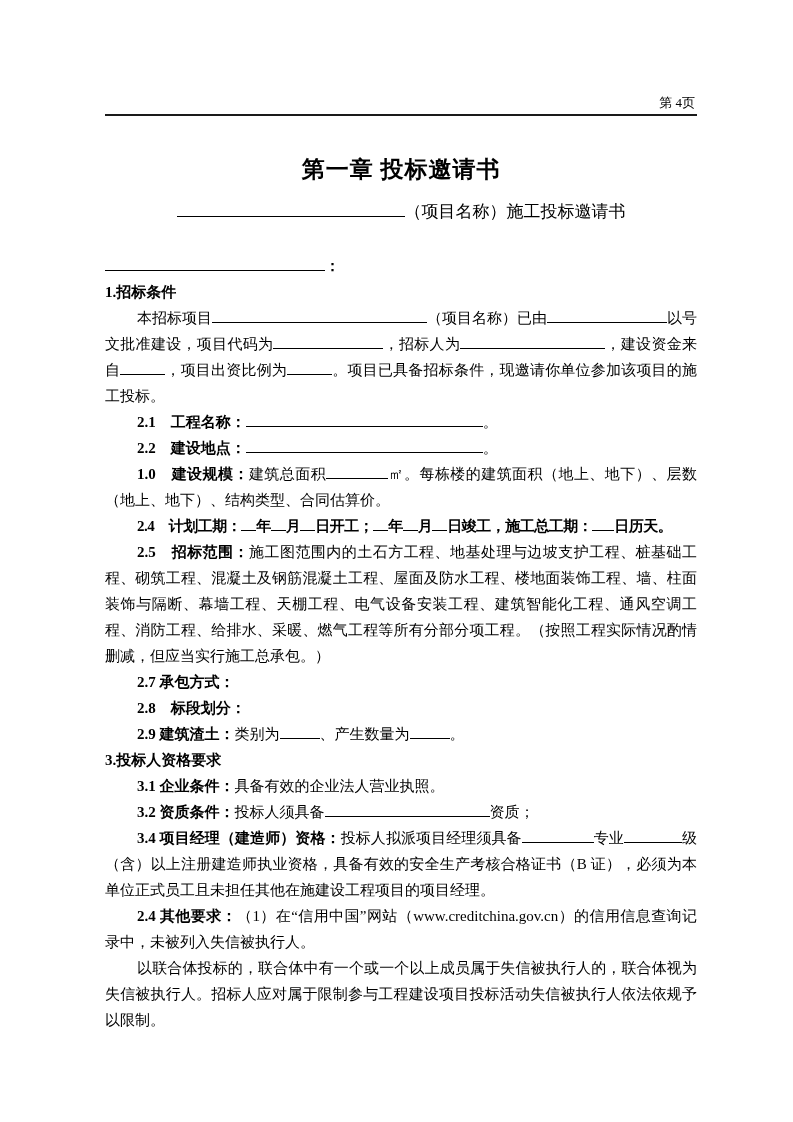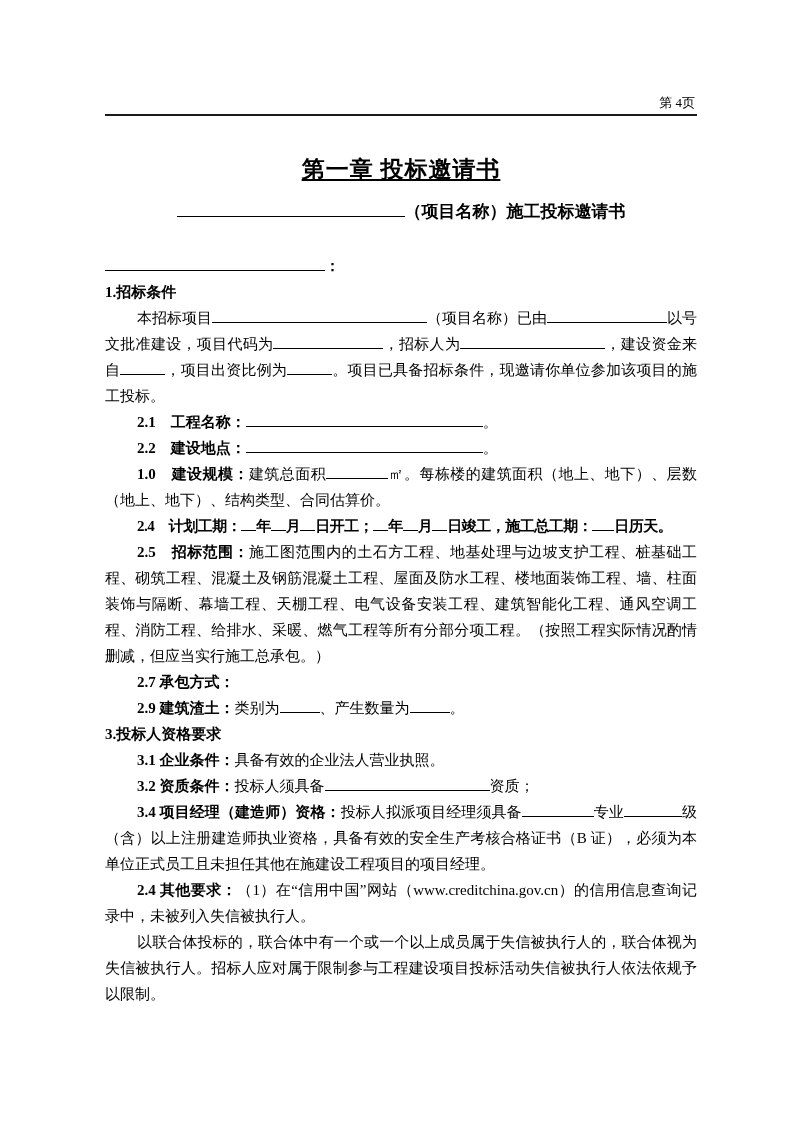--- a/index.html
+++ b/index.html
@@ -5,23 +5,23 @@
   html,body{margin:0;padding:0;background:#fff;}
   .page{
     width:793px;height:1122px;box-sizing:border-box;
     background:#fff;color:#000;position:relative;overflow:hidden;
     font-family:"Liberation Serif","DejaVu Serif",serif;
     padding:58px 96px 0 105px;
     margin-top:36px;
   }
   .page-num{text-align:right;font-size:13px;line-height:17px;padding-bottom:3px;padding-right:2px;}
   .header-rule{height:0;border-bottom:2.5px solid #1a1a1a;}
-  .doc-title{margin:38px 0 0 0;text-align:center;font-size:23px;font-weight:bold;letter-spacing:1px;text-decoration:underline;}
+  .doc-title{margin:38px 0 0 0;text-align:center;font-size:23px;font-weight:bold;letter-spacing:1px;}
   .subtitle{margin-top:15px;text-align:center;font-size:17px;white-space:nowrap;}
-  .subtitle .subtitle-text{font-weight:bold;text-align:center;}
+  .subtitle .subtitle-text{font-weight:normal;text-align:center;}
   .doc-body{margin-top:30px;font-size:15px;line-height:26px;}
   p.para{margin:0;}
   .indent{text-indent:32px;}
   .indent3{text-indent:48px;}
   .justify{text-align:justify;}
   .h1{font-weight:bold;}
   .tight{letter-spacing:-0.5px;}
   .b{font-weight:bold;}
   .blank{display:inline-block;border-bottom:1px solid #000;height:15px;vertical-align:baseline;}
 </style>
@@ -43,20 +43,21 @@
   <main class="doc-body">
       <p class="para"><span class="blank" style="width: 220px;"></span><span class="b">：</span></p>
       <p class="para h1"><span class="b">1.招标条件</span></p>
       <p class="para indent justify"><span>本招标项目</span><span class="blank" style="width: 215px;"></span><span>（项目名称）已由</span><span class="blank" style="width: 120px;"></span><span>以号文批准建设，项目代码为</span><span class="blank" style="width: 110px;"></span><span>，招标人为</span><span class="blank" style="width: 145px;"></span><span>，建设资金来自</span><span class="blank" style="width: 45px;"></span><span>，项目出资比例为</span><span class="blank" style="width: 45px;"></span><span>。项目已具备招标条件，现邀请你单位参加该项目的施工投标。</span></p>
       <p class="para indent"><span class="b">2.1　工程名称：</span><span class="blank" style="width: 237px;"></span><span>。</span></p>
       <p class="para indent"><span class="b">2.2　建设地点：</span><span class="blank" style="width: 237px;"></span><span>。</span></p>
       <p class="para indent justify"><span class="b">1.0　建设规模：</span><span>建筑总面积</span><span class="blank" style="width: 62px;"></span><span>㎡。每栋楼的建筑面积（地上、地下）、层数（地上、地下）、结构类型、合同估算价。</span></p>
       <p class="para indent tight"><span class="b">2.4　计划工期：</span><span class="blank" style="width: 15px;"></span><span class="b">年</span><span class="blank" style="width: 15px;"></span><span class="b">月</span><span class="blank" style="width: 15px;"></span><span class="b">日开工；</span><span class="blank" style="width: 15px;"></span><span class="b">年</span><span class="blank" style="width: 15px;"></span><span class="b">月</span><span class="blank" style="width: 15px;"></span><span class="b">日竣工，施工总工期：</span><span class="blank" style="width: 22px;"></span><span class="b">日历天。</span></p>
       <p class="para indent justify"><span class="b">2.5　招标范围：</span><span>施工图范围内的土石方工程、地基处理与边坡支护工程、桩基础工程、砌筑工程、混凝土及钢筋混凝土工程、屋面及防水工程、楼地面装饰工程、墙、柱面装饰与隔断、幕墙工程、天棚工程、电气设备安装工程、建筑智能化工程、通风空调工程、消防工程、给排水、采暖、燃气工程等所有分部分项工程。（按照工程实际情况酌情删减，但应当实行施工总承包。）</span></p>
       <p class="para indent"><span class="b">2.7 承包方式：</span></p>
+      <p class="para indent"><span class="b">2.8　标段划分：</span></p>
       <p class="para indent"><span class="b">2.9 建筑渣土：</span><span>类别为</span><span class="blank" style="width: 40px;"></span><span>、产生数量为</span><span class="blank" style="width: 40px;"></span><span>。</span></p>
       <p class="para h1"><span class="b">3.投标人资格要求</span></p>
       <p class="para indent"><span class="b">3.1 企业条件：</span><span>具备有效的企业法人营业执照。</span></p>
       <p class="para indent"><span class="b">3.2 资质条件：</span><span>投标人须具备</span><span class="blank" style="width: 165px;"></span><span>资质；</span></p>
       <p class="para indent justify"><span class="b">3.4 项目经理（建造师）资格：</span><span>投标人拟派项目经理须具备</span><span class="blank" style="width: 72px;"></span><span>专业</span><span class="blank" style="width: 58px;"></span><span>级（含）以上注册建造师执业资格，具备有效的安全生产考核合格证书（B 证），必须为本单位正式员工且未担任其他在施建设工程项目的项目经理。</span></p>
       <p class="para indent justify"><span class="b">2.4 其他要求：</span><span>（1）在“信用中国”网站（www.creditchina.gov.cn）的信用信息查询记录中，未被列入失信被执行人。</span></p>
       <p class="para indent justify"><span>以联合体投标的，联合体中有一个或一个以上成员属于失信被执行人的，联合体视为失信被执行人。招标人应对属于限制参与工程建设项目投标活动失信被执行人依法依规予以限制。</span></p>
     </main>
 </div>
 

